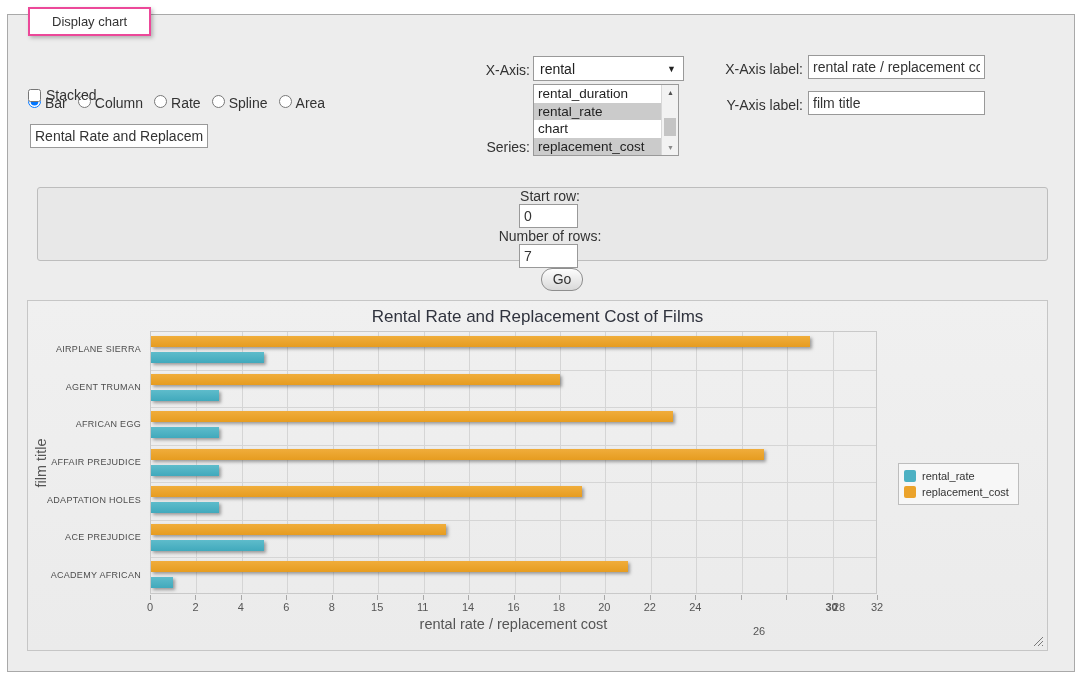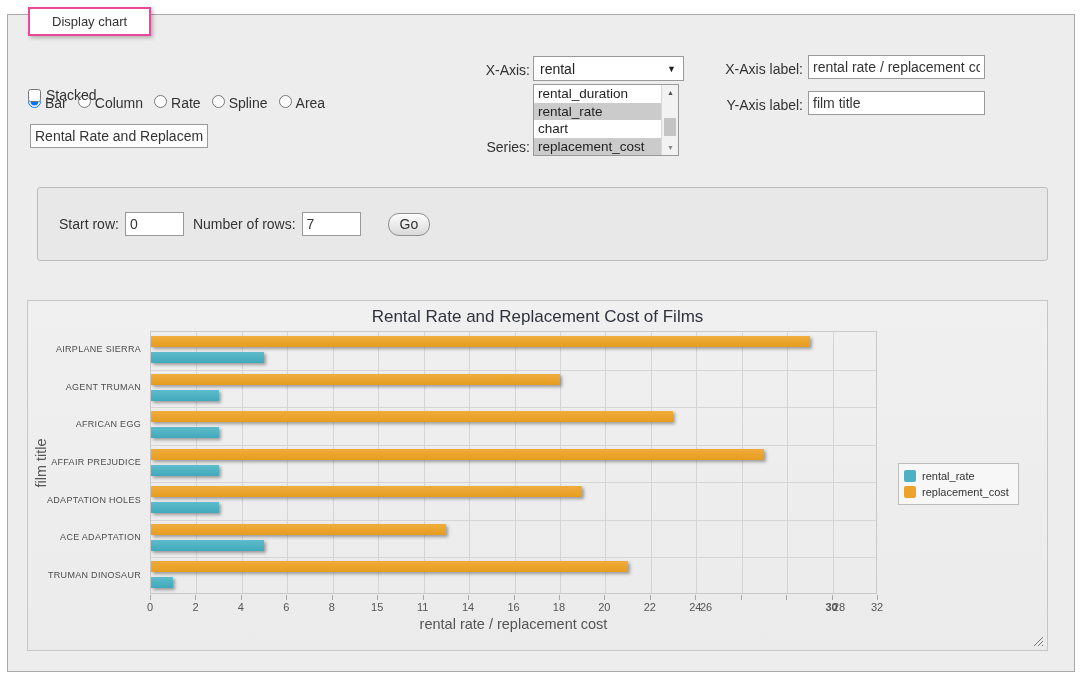--- a/index.html
+++ b/index.html
@@ -46,21 +46,21 @@
   .sb-up { top:0; } .sb-down { bottom:0; color:#8A8A8A; }
   .sb-thumb { position:absolute; left:2px; right:2px; top:33px; height:18px; background:#C4C4C4; }
 
   .axis-input { position:absolute; width:177px; }
   .xlabel-input { left:808px; top:55px; }
   .ylabel-input { left:808px; top:91px; }
 
   
   .row-panel { position:absolute; left:37px; top:187px; width:1011px; height:74px;
                background:#E8E8E8; border:1px solid #BDBDBD; border-radius:3px;
-               display:flex; align-items:center; padding-left:21px; }
+               display:flex; align-items:center; padding-left:21px;flex-direction:column; }
   .row-panel .plabel { font-size:14px; color:#333; margin-right:6px; }
   .row-panel .pinput { width:59px; margin-right:9px; }
   .go-button { margin-left:18px; padding:2px 11px 3px; font-size:14px; color:#333;
                border:1px solid #8E8E8E; border-radius:11px;
                background:linear-gradient(#FDFDFD,#D9D9D9); cursor:pointer;
                font-family:"Liberation Sans", sans-serif; }
 
   
   .chart-box { position:absolute; left:27px; top:300px; width:1021px; height:351px;
                border:1px solid #C6C6C6; background:linear-gradient(#F0F0F0,#EBEBEB); overflow:hidden; }
@@ -201,22 +201,22 @@
         <div class="bar bar-teal" style="left: 0px; top: 207.857px; width: 113.367px;"></div>
         <div class="bar bar-orange" style="left: 0px; top: 229.429px; width: 476.867px;"></div>
         <div class="bar bar-teal" style="left: 0px; top: 245.429px; width: 22.4916px;"></div>
       </div>
     <div id="cat-labels">
         <div class="cat-label" style="top: 43.2857px; text-align: right;">AIRPLANE SIERRA</div>
         <div class="cat-label" style="top: 80.8571px;">AGENT TRUMAN</div>
         <div class="cat-label" style="top: 118.429px;">AFRICAN EGG</div>
         <div class="cat-label" style="top: 156px;">AFFAIR PREJUDICE</div>
         <div class="cat-label" style="top: 193.571px;">ADAPTATION HOLES</div>
-        <div class="cat-label" style="top: 231.143px;">ACE ADAPTATION</div>
-        <div class="cat-label" style="top: 268.714px;">TRUMAN DINOSAUR</div>
+        <div class="cat-label" style="top: 231.143px;">ACE PREJUDICE</div>
+        <div class="cat-label" style="top: 268.714px;">ACADEMY AFRICAN</div>
       </div>
     <div id="x-ticks">
         <div class="tick-mark" style="left: 122px;"></div>
         <div class="tick-label" style="left: 122px;">0</div>
         <div class="tick-mark" style="left: 167.438px;"></div>
         <div class="tick-label" style="left: 167.438px;">2</div>
         <div class="tick-mark" style="left: 212.875px;"></div>
         <div class="tick-label" style="left: 212.875px;">4</div>
         <div class="tick-mark" style="left: 258.312px;"></div>
         <div class="tick-label" style="left: 258.312px;">6</div>
@@ -232,21 +232,21 @@
         <div class="tick-label" style="left: 485.5px;">16</div>
         <div class="tick-mark" style="left: 530.938px;"></div>
         <div class="tick-label" style="left: 530.938px;">18</div>
         <div class="tick-mark" style="left: 576.375px;"></div>
         <div class="tick-label" style="left: 576.375px;">20</div>
         <div class="tick-mark" style="left: 621.812px;"></div>
         <div class="tick-label" style="left: 621.812px;">22</div>
         <div class="tick-mark" style="left: 667.25px;"></div>
         <div class="tick-label" style="left: 667.25px;">24</div>
         <div class="tick-mark" style="left: 712.688px;"></div>
-        <div class="tick-label" style="left: 678px;">26</div>
+        <div class="tick-label" style="left: 731px; margin-top: 24px;">26</div>
         <div class="tick-mark" style="left: 758.125px;"></div>
         <div class="tick-label" style="left: 769px; margin-left: 42px;">28</div>
         <div class="tick-mark" style="left: 803.562px;"></div>
         <div class="tick-label" style="left: 803.562px; font-weight: bold;">30</div>
         <div class="tick-mark" style="left: 849px;"></div>
         <div class="tick-label" style="left: 849px;">32</div>
       </div>
     <div class="x-axis-title">rental rate / replacement cost</div>
     <div class="chart-legend" id="chart-legend">
         <div class="legend-item">

